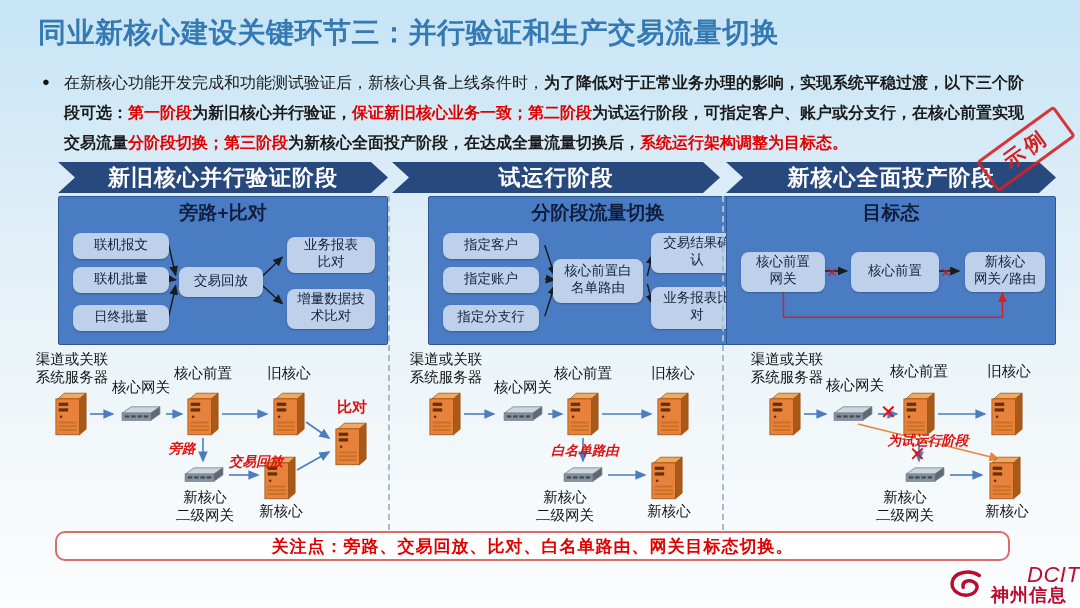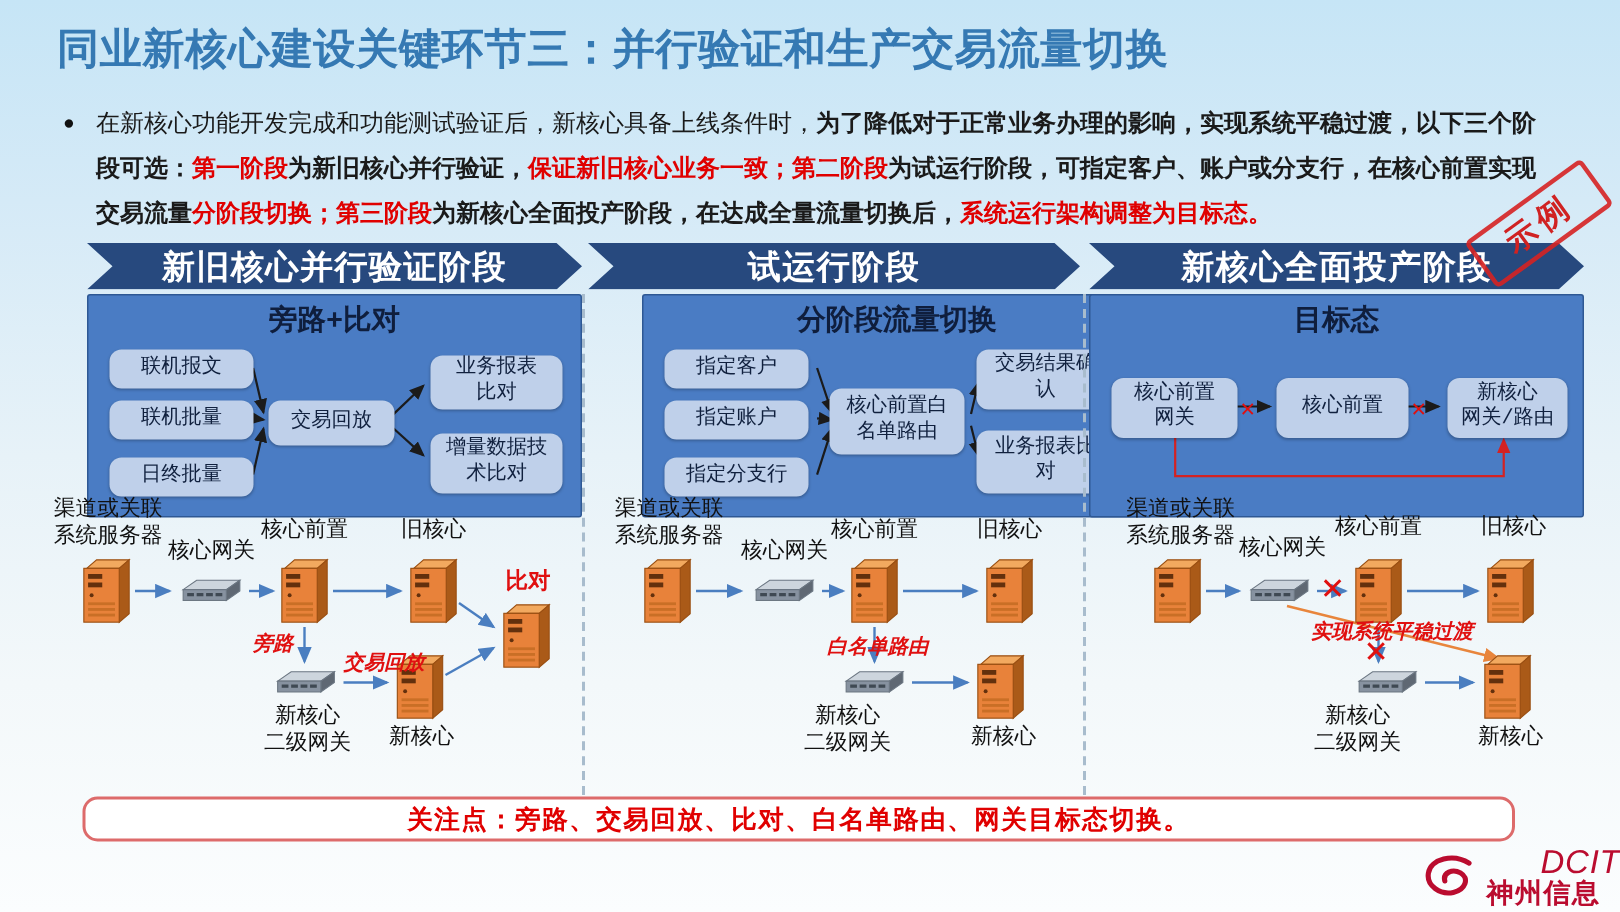--- a/index.html
+++ b/index.html
@@ -32,21 +32,21 @@
   #panel3 { left:726px; width:330px; }
   .panel-title { position:absolute; top:3px; left:0; width:100%; text-align:center; font-size:19px; color:#0f1e3d; font-weight:600; }
   .pbox { position:absolute; background:#bfd0ea; border-radius:8px; color:#10203e; font-size:13.5px; font-weight:500;
     display:flex; align-items:center; justify-content:center; text-align:center; white-space:pre-line; line-height:1.25;
     box-shadow:0 1px 2px rgba(0,0,0,0.25); }
   .parrows { position:absolute; inset:0; width:100%; height:100%; }
   .xs { position:absolute; color:#e01010; font-weight:900; font-size:16px; z-index:2; }
 
   .vsep { position:absolute; top:196px; height:334px; border-left:2px dashed #a8bccd; }
 
-  .flows { position:absolute; left:0; top:328px; width:980px; height:182px; }
+  .flows { position:absolute; left:0; top:348px; width:980px; height:182px; }
   .flows svg.net { position:absolute; left:0; top:0; }
   .srv { position:absolute; width:34px; height:44px; }
   .gw  { position:absolute; width:46px; height:18px; }
   .flabel { position:absolute; font-size:14.5px; color:#111; text-align:center; white-space:pre-line; line-height:18px; }
   .rlabel { position:absolute; font-size:13.5px; color:#e01010; font-weight:bold; font-style:italic; text-align:center; white-space:nowrap; }
   .clabel { position:absolute; font-size:15px; color:#e01010; font-weight:bold; text-align:center; }
   .xmark { position:absolute; color:#e01010; font-weight:900; font-size:20px; z-index:3; }
 
   .footer-bar { position:absolute; left:55px; top:531px; width:955px; height:30px; background:#ffffff;
     border:2px solid #dd6b6b; border-radius:10px; display:flex; align-items:center; justify-content:center;
@@ -282,21 +282,21 @@
         <use href="#sym-server"></use>
       </svg>
 
     <div class="flabel" style="left:728px; top:2px; width:118px;">渠道或关联
 系统服务器</div>
     <div class="flabel" style="left:820px; top:28px; width:70px;">核心网关</div>
     <div class="flabel" style="left:884px; top:14px; width:70px;">核心前置</div>
     <div class="flabel" style="left:978px; top:14px; width:62px;">旧核心</div>
     <span class="xmark" style="left:880px; top:52px;">✕</span>
     <span class="xmark" style="left:909px; top:94px;">✕</span>
-    <div class="rlabel" style="left:872px; top:84px; width:112px;">实现系统平稳过渡</div>
+    <div class="rlabel" style="left:872px; top:84px; width:112px;">为试运行阶段</div>
     <div class="flabel" style="left:860px; top:140px; width:90px;">新核心
 二级网关</div>
     <div class="flabel" style="left:976px; top:154px; width:62px;">新核心</div>
   </div>
 
   <div class="footer-bar">
     <span>关注点：旁路、交易回放、比对、白名单路由、网关目标态切换。</span>
   </div>
 
   <div class="logo">

